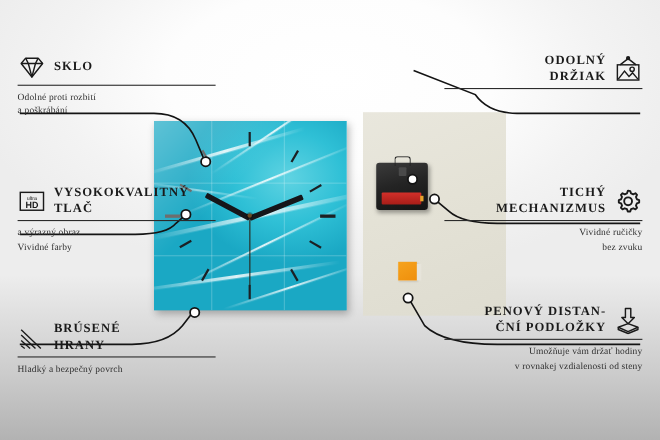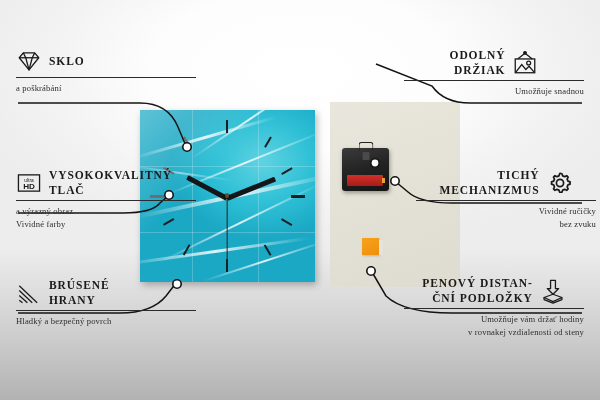--- a/index.html
+++ b/index.html
@@ -41,21 +41,21 @@
     position: absolute;
     width: 180px;
     z-index: 7;
   }
   .feature .head {
     display: flex;
     align-items: center;
     gap: 7px;
   }
   .feature.left .head { justify-content: flex-start; }
-  .feature.right .head { justify-content: center; flex-direction: row; }
+  .feature.right .head { justify-content: flex-end; flex-direction: row; }
   .feature .icon {
     flex: 0 0 auto;
     width: 26px;
     height: 26px;
     display: block;
   }
   .feature .title {
     font-family: "Liberation Serif", serif;
     font-weight: bold;
     font-size: 11.5px;
@@ -76,24 +76,24 @@
     font-size: 8.6px;
     line-height: 1.42;
     color: #2e2e2e;
     letter-spacing: 0.15px;
   }
   .feature.right .desc { text-align: right; }
 
   
   #f-glass   { left: 16px; top: 48px; }
   #f-print   { left: 16px; top: 168px; }
-  #f-edges   { left: 16px; top: 278px; }
+  #f-edges   { left: 16px; top: 292px; }
   
   #f-holder  { left: 404px; top: 48px; }
-  #f-quiet   { left: 416px; top: 168px; }
+  #f-quiet   { left: 404px; top: 168px; }
   #f-foam    { left: 404px; top: 276px; }
 
   
   #product {
     position: absolute;
     left: 140px;
     top: 100px;
     width: 320px;
     height: 190px;
     z-index: 4;
@@ -304,20 +304,21 @@
           <path d="M4,12 L28,12"></path>
           <path d="M9,6 L12,12 L16,27 L20,12 L23,6"></path>
         </g>
       </svg>
       <div class="title">
         <div>SKLO</div>
       </div>
     </div>
     <div class="rule"></div>
     <div class="desc">
+      <div>Odolné proti rozbití</div>
       <div>a poškrábání</div>
     </div>
   </div>
 
   <div class="feature left" id="f-print">
     <div class="head">
       <svg class="icon" viewBox="0 0 32 32">
         <rect x="3" y="6" width="26" height="20" fill="none" stroke="#1a1a1a" stroke-width="1.6"></rect>
         <text x="16" y="14.5" font-family="Liberation Sans, sans-serif" font-size="6" text-anchor="middle" fill="#1a1a1a">ultra</text>
         <text x="16" y="23" font-family="Liberation Sans, sans-serif" font-size="10" font-weight="bold" text-anchor="middle" fill="#1a1a1a">HD</text>
@@ -366,21 +367,20 @@
           <rect x="4" y="11" width="24" height="17"></rect>
           <path d="M16,4 L7,11 M16,4 L25,11"></path>
           <circle cx="16" cy="3.5" r="1.6" fill="#1a1a1a"></circle>
           <path d="M5,27 L12,18 L17,24 L21,20 L27,27"></path>
           <circle cx="20.5" cy="16" r="2.4"></circle>
         </g>
       </svg>
     </div>
     <div class="rule"></div>
     <div class="desc">
-      <div>Umožňuje snadnou</div>
     </div>
   </div>
 
   <div class="feature right" id="f-quiet">
     <div class="head">
       <div class="title">
         <div>TICHÝ</div>
         <div>MECHANIZMUS</div>
       </div>
       <svg class="icon" viewBox="0 0 32 32">

